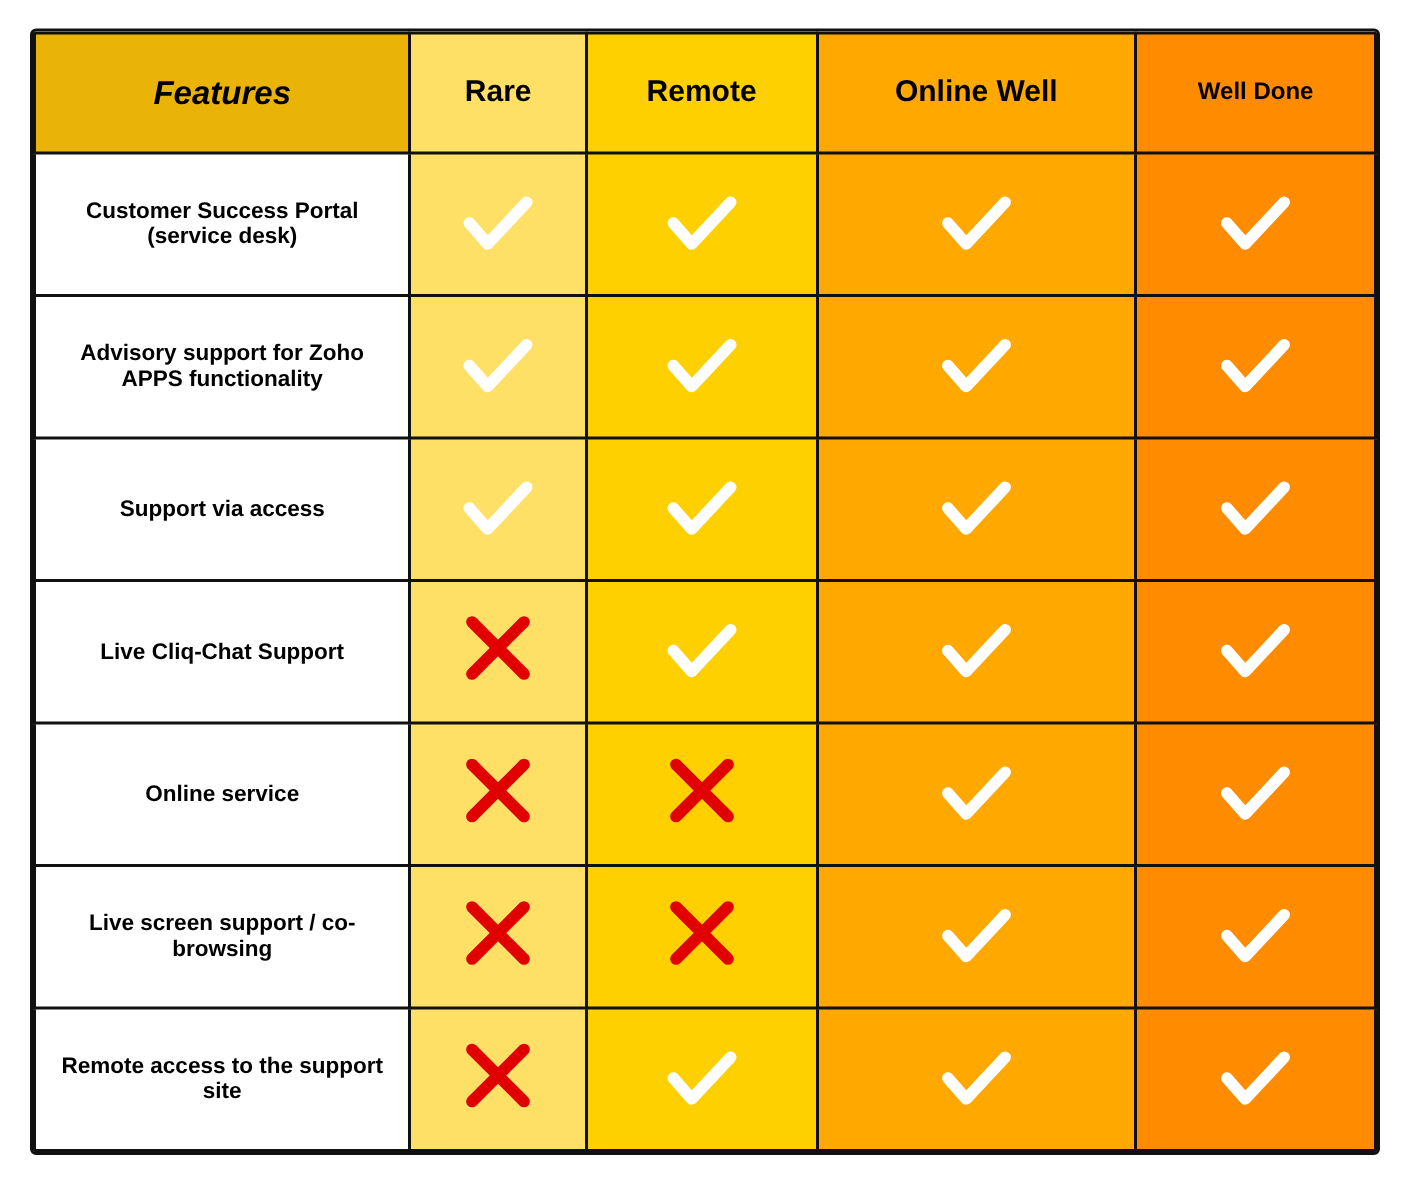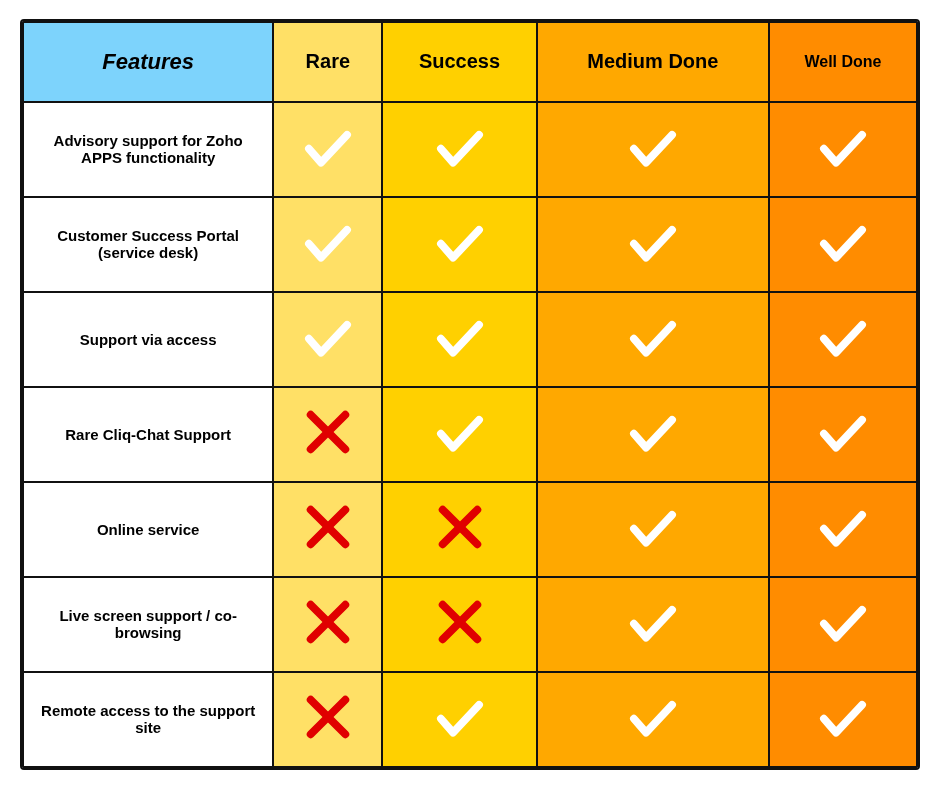--- a/index.html
+++ b/index.html
@@ -33,21 +33,21 @@
     .table th,
     .table td {
       border: 2px solid #111;
       text-align: center;
       vertical-align: middle;
       padding: 10px 8px;
     }
 
     
     .header-features {
-      background: #7dd3fc;
+      background: #eab308;
       width: 28%;
       font-size: 22px;
       font-weight: 900;
       font-style: italic;
     }
 
     .header-rare {
       background: #FFE066;
       font-size: 20px;
       font-weight: 700;
@@ -117,73 +117,73 @@
   </style>
 </head>
 <body>
 
 <div class="table-wrapper">
   <table class="table">
     <thead>
       <tr class="header-row">
         <th class="header-features">Features</th>
         <th class="header-rare">Rare</th>
-        <th class="header-medium">Success</th>
-        <th class="header-medium-well">Medium Done</th>
+        <th class="header-medium">Remote</th>
+        <th class="header-medium-well">Online Well</th>
         <th class="header-well-done">Well Done</th>
       </tr>
     </thead>
     <tbody id="table-body">
     <tr class="data-row">
+          <td class="feature-label">Customer Success Portal (service desk)</td>
+          <td class="cell-rare"><span><svg class="check-svg" viewBox="0 0 60 60" xmlns="http://www.w3.org/2000/svg">
+      <polyline points="8,32 22,48 52,16" fill="none" stroke="white" stroke-width="9" stroke-linecap="round" stroke-linejoin="round"></polyline>
+    </svg></span></td>
+          <td class="cell-medium"><span><svg class="check-svg" viewBox="0 0 60 60" xmlns="http://www.w3.org/2000/svg">
+      <polyline points="8,32 22,48 52,16" fill="none" stroke="white" stroke-width="9" stroke-linecap="round" stroke-linejoin="round"></polyline>
+    </svg></span></td>
+          <td class="cell-medium-well"><span><svg class="check-svg" viewBox="0 0 60 60" xmlns="http://www.w3.org/2000/svg">
+      <polyline points="8,32 22,48 52,16" fill="none" stroke="white" stroke-width="9" stroke-linecap="round" stroke-linejoin="round"></polyline>
+    </svg></span></td>
+          <td class="cell-well-done"><span><svg class="check-svg" viewBox="0 0 60 60" xmlns="http://www.w3.org/2000/svg">
+      <polyline points="8,32 22,48 52,16" fill="none" stroke="white" stroke-width="9" stroke-linecap="round" stroke-linejoin="round"></polyline>
+    </svg></span></td>
+        </tr>
+        <tr class="data-row">
           <td class="feature-label">Advisory support for Zoho APPS functionality</td>
           <td class="cell-rare"><span><svg class="check-svg" viewBox="0 0 60 60" xmlns="http://www.w3.org/2000/svg">
       <polyline points="8,32 22,48 52,16" fill="none" stroke="white" stroke-width="9" stroke-linecap="round" stroke-linejoin="round"></polyline>
     </svg></span></td>
           <td class="cell-medium"><span><svg class="check-svg" viewBox="0 0 60 60" xmlns="http://www.w3.org/2000/svg">
       <polyline points="8,32 22,48 52,16" fill="none" stroke="white" stroke-width="9" stroke-linecap="round" stroke-linejoin="round"></polyline>
     </svg></span></td>
           <td class="cell-medium-well"><span><svg class="check-svg" viewBox="0 0 60 60" xmlns="http://www.w3.org/2000/svg">
       <polyline points="8,32 22,48 52,16" fill="none" stroke="white" stroke-width="9" stroke-linecap="round" stroke-linejoin="round"></polyline>
     </svg></span></td>
           <td class="cell-well-done"><span><svg class="check-svg" viewBox="0 0 60 60" xmlns="http://www.w3.org/2000/svg">
       <polyline points="8,32 22,48 52,16" fill="none" stroke="white" stroke-width="9" stroke-linecap="round" stroke-linejoin="round"></polyline>
     </svg></span></td>
         </tr>
         <tr class="data-row">
-          <td class="feature-label">Customer Success Portal (service desk)</td>
-          <td class="cell-rare"><span><svg class="check-svg" viewBox="0 0 60 60" xmlns="http://www.w3.org/2000/svg">
-      <polyline points="8,32 22,48 52,16" fill="none" stroke="white" stroke-width="9" stroke-linecap="round" stroke-linejoin="round"></polyline>
-    </svg></span></td>
-          <td class="cell-medium"><span><svg class="check-svg" viewBox="0 0 60 60" xmlns="http://www.w3.org/2000/svg">
-      <polyline points="8,32 22,48 52,16" fill="none" stroke="white" stroke-width="9" stroke-linecap="round" stroke-linejoin="round"></polyline>
-    </svg></span></td>
-          <td class="cell-medium-well"><span><svg class="check-svg" viewBox="0 0 60 60" xmlns="http://www.w3.org/2000/svg">
-      <polyline points="8,32 22,48 52,16" fill="none" stroke="white" stroke-width="9" stroke-linecap="round" stroke-linejoin="round"></polyline>
-    </svg></span></td>
-          <td class="cell-well-done"><span><svg class="check-svg" viewBox="0 0 60 60" xmlns="http://www.w3.org/2000/svg">
-      <polyline points="8,32 22,48 52,16" fill="none" stroke="white" stroke-width="9" stroke-linecap="round" stroke-linejoin="round"></polyline>
-    </svg></span></td>
-        </tr>
-        <tr class="data-row">
           <td class="feature-label">Support via access</td>
           <td class="cell-rare"><span><svg class="check-svg" viewBox="0 0 60 60" xmlns="http://www.w3.org/2000/svg">
       <polyline points="8,32 22,48 52,16" fill="none" stroke="white" stroke-width="9" stroke-linecap="round" stroke-linejoin="round"></polyline>
     </svg></span></td>
           <td class="cell-medium"><span><svg class="check-svg" viewBox="0 0 60 60" xmlns="http://www.w3.org/2000/svg">
       <polyline points="8,32 22,48 52,16" fill="none" stroke="white" stroke-width="9" stroke-linecap="round" stroke-linejoin="round"></polyline>
     </svg></span></td>
           <td class="cell-medium-well"><span><svg class="check-svg" viewBox="0 0 60 60" xmlns="http://www.w3.org/2000/svg">
       <polyline points="8,32 22,48 52,16" fill="none" stroke="white" stroke-width="9" stroke-linecap="round" stroke-linejoin="round"></polyline>
     </svg></span></td>
           <td class="cell-well-done"><span><svg class="check-svg" viewBox="0 0 60 60" xmlns="http://www.w3.org/2000/svg">
       <polyline points="8,32 22,48 52,16" fill="none" stroke="white" stroke-width="9" stroke-linecap="round" stroke-linejoin="round"></polyline>
     </svg></span></td>
         </tr>
         <tr class="data-row">
-          <td class="feature-label">Rare Cliq-Chat Support</td>
+          <td class="feature-label">Live Cliq-Chat Support</td>
           <td class="cell-rare"><span><svg class="cross-svg" viewBox="0 0 60 60" xmlns="http://www.w3.org/2000/svg">
       <line x1="10" y1="10" x2="50" y2="50" stroke="#e00000" stroke-width="9" stroke-linecap="round"></line>
       <line x1="50" y1="10" x2="10" y2="50" stroke="#e00000" stroke-width="9" stroke-linecap="round"></line>
     </svg></span></td>
           <td class="cell-medium"><span><svg class="check-svg" viewBox="0 0 60 60" xmlns="http://www.w3.org/2000/svg">
       <polyline points="8,32 22,48 52,16" fill="none" stroke="white" stroke-width="9" stroke-linecap="round" stroke-linejoin="round"></polyline>
     </svg></span></td>
           <td class="cell-medium-well"><span><svg class="check-svg" viewBox="0 0 60 60" xmlns="http://www.w3.org/2000/svg">
       <polyline points="8,32 22,48 52,16" fill="none" stroke="white" stroke-width="9" stroke-linecap="round" stroke-linejoin="round"></polyline>
     </svg></span></td>

